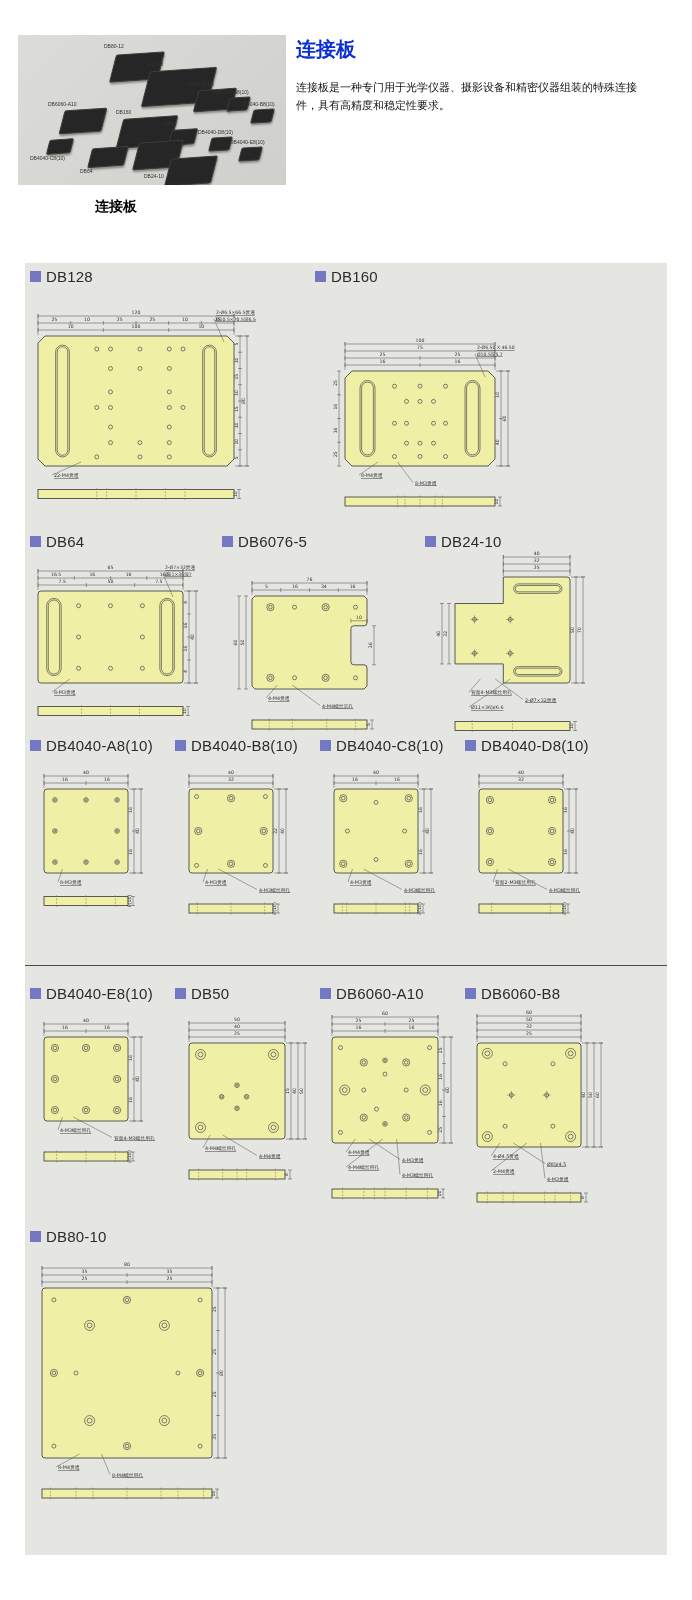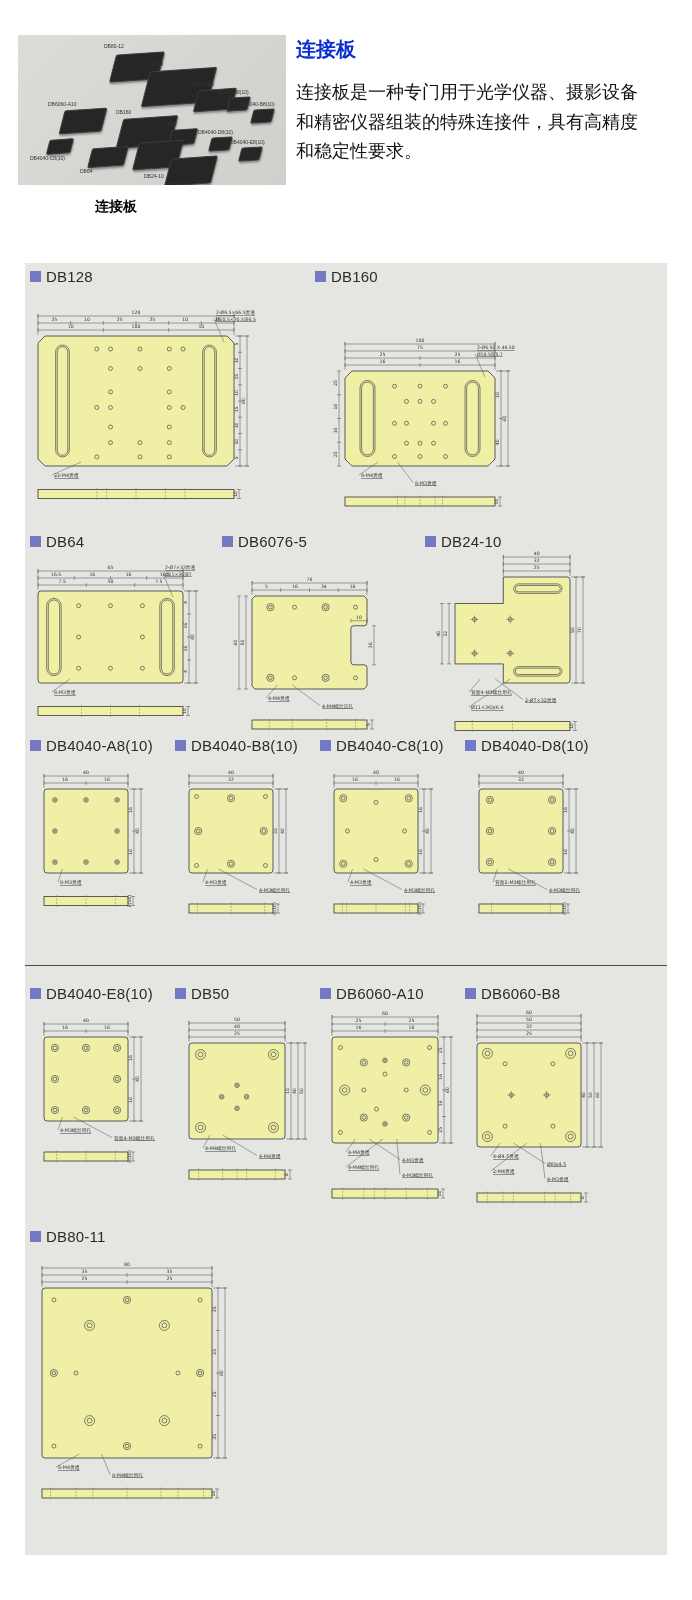--- a/index.html
+++ b/index.html
@@ -6,21 +6,21 @@
   #page{position:relative;width:692px;height:1600px;background:#fff;
         font-family:"Liberation Sans","DejaVu Sans",sans-serif;overflow:hidden;}
   
   #photo{position:absolute;left:18px;top:35px;width:268px;height:150px;
          background:linear-gradient(135deg,#dcdcd8,#cfcfcb);overflow:hidden;}
   .pplate{position:absolute;background:#262626;border:1px solid #3d3d3d;border-radius:2px;
           transform:skewX(-18deg) rotate(-4deg);box-shadow:1px 2px 2px rgba(0,0,0,.35);}
   .plabel{position:absolute;font-size:5px;color:#333;white-space:nowrap;}
   #photo-caption{position:absolute;left:95px;top:198px;font-size:14px;font-weight:bold;color:#000;}
   #doc-title{position:absolute;left:296px;top:36px;font-size:20px;font-weight:bold;color:#0b2fd4;}
-  #doc-desc{position:absolute;left:296px;top:78px;width:356px;font-size:18px;line-height:1.65;color:#111;}
+  #doc-desc{position:absolute;left:296px;top:78px;width:356px;font-size:11px;line-height:1.65;color:#111;}
   
   #panel{position:absolute;left:25px;top:263px;width:642px;height:1292px;background:#e5e5e1;}
   #divider{position:absolute;left:25px;top:965px;width:642px;height:0;border-top:1.5px solid #4a4a4a;}
   .section{position:absolute;}
   .sec-header{display:flex;align-items:center;height:20px;}
   .sq{width:11px;height:11px;background:#7478c2;margin-right:5px;flex:0 0 auto;}
   .sec-title{font-size:15px;color:#2b2b2b;letter-spacing:.2px;}
   svg{display:block;}
   .dl{stroke:#555;stroke-width:.55;fill:none;}
   .dd{stroke:#6a6a6a;stroke-width:.45;stroke-dasharray:2,1.4;fill:none;}
@@ -1012,21 +1012,21 @@
             <line x1="121" y1="190" x2="121" y2="199" class="dl"></line>
             <line x1="119" y1="190" x2="123" y2="190" class="dl"></line>
             <line x1="119" y1="199" x2="123" y2="199" class="dl"></line>
             <text x="119.4" y="194.5" class="dt" text-anchor="middle" font-size="4.6" transform="rotate(-90 119.4 194.5)">8</text>
           </g>
         </svg>
       </div>
       <div class="section" style="left: 30px; top: 1226px;">
         <div class="sec-header">
           <span class="sq"></span>
-          <span class="sec-title">DB80-11</span>
+          <span class="sec-title">DB80-10</span>
         </div>
         <svg width="215" height="258" viewBox="0 0 215 258">
           <g>
             <path d="M15 42L179 42Q182 42 182 45L182 209Q182 212 179 212L15 212Q12 212 12 209L12 45Q12 42 15 42Z" class="plate"></path>
             <circle cx="23.9" cy="53.9" r="2" class="hole"></circle>
             <circle cx="170.1" cy="53.9" r="2" class="hole"></circle>
             <circle cx="23.9" cy="200.1" r="2" class="hole"></circle>
             <circle cx="170.1" cy="200.1" r="2" class="hole"></circle>
             <circle cx="46" cy="127" r="2" class="hole"></circle>
             <circle cx="148" cy="127" r="2" class="hole"></circle>

